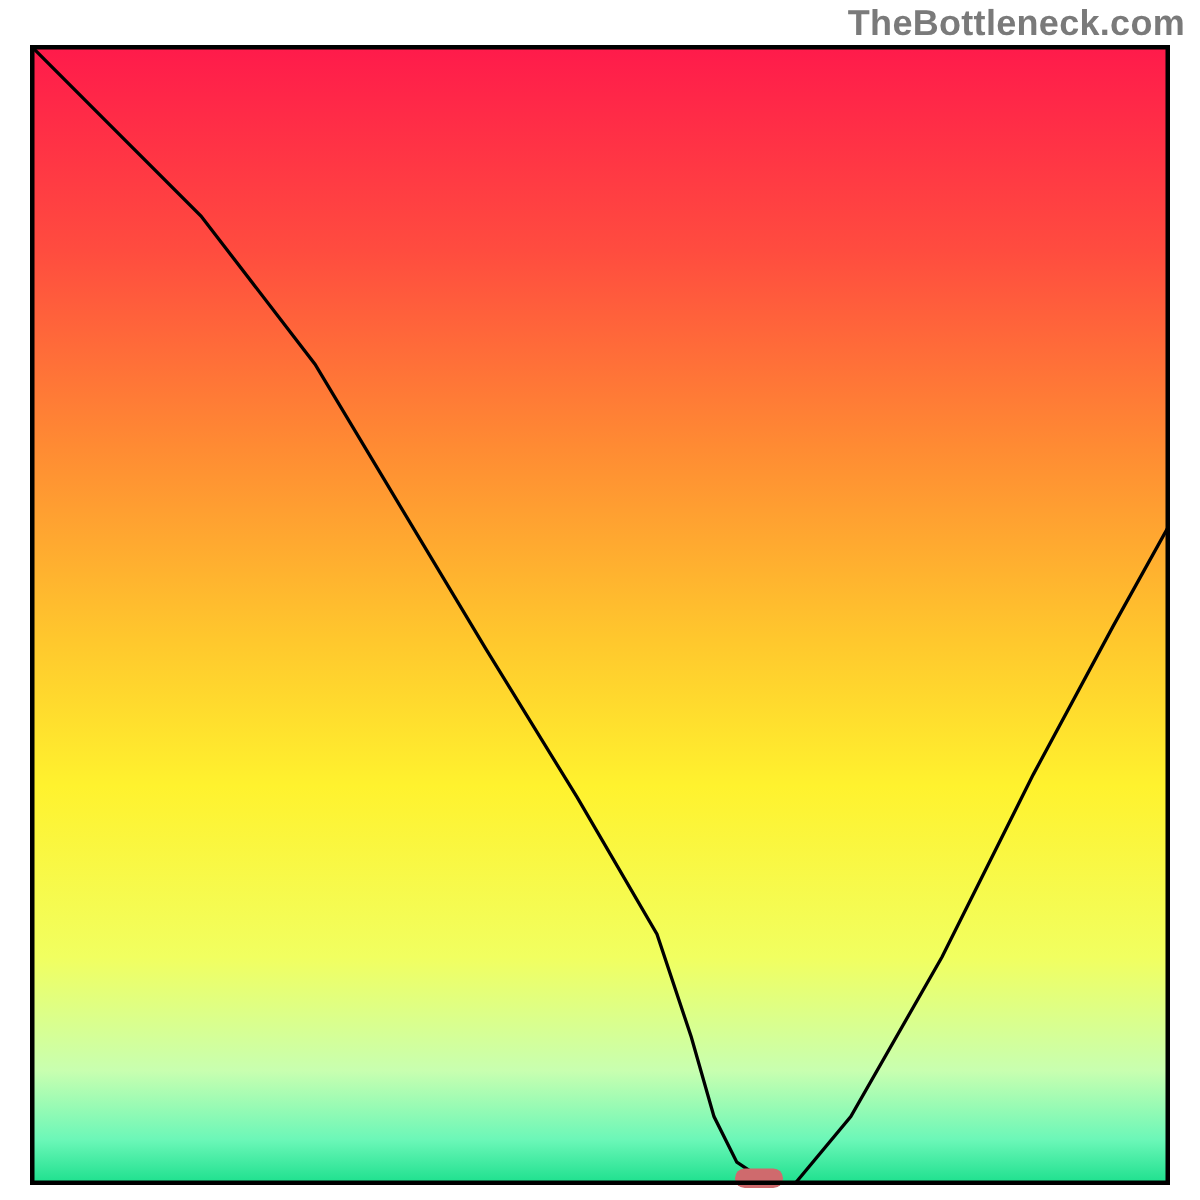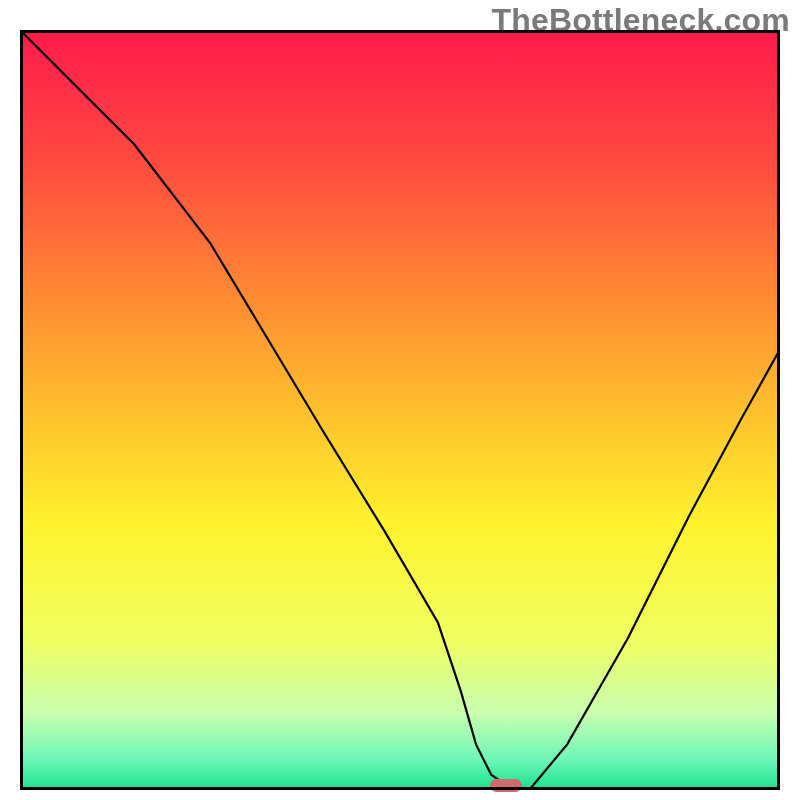--- a/index.html
+++ b/index.html
@@ -13,21 +13,21 @@
 .stage {
   position: relative;
   width: 800px;
   height: 800px;
 }
 .watermark {
   position: absolute;
   top: 2px;
   right: 10px;
   font-family: Arial, Helvetica, sans-serif;
-  font-size: 32px;
+  font-size: 24px;
   font-weight: 600;
   color: #7a7a7a;
   letter-spacing: 0.2px;
 }
 .plot {
   position: absolute;
   left: 20px;
   top: 30px;
   width: 760px;
   height: 760px;

